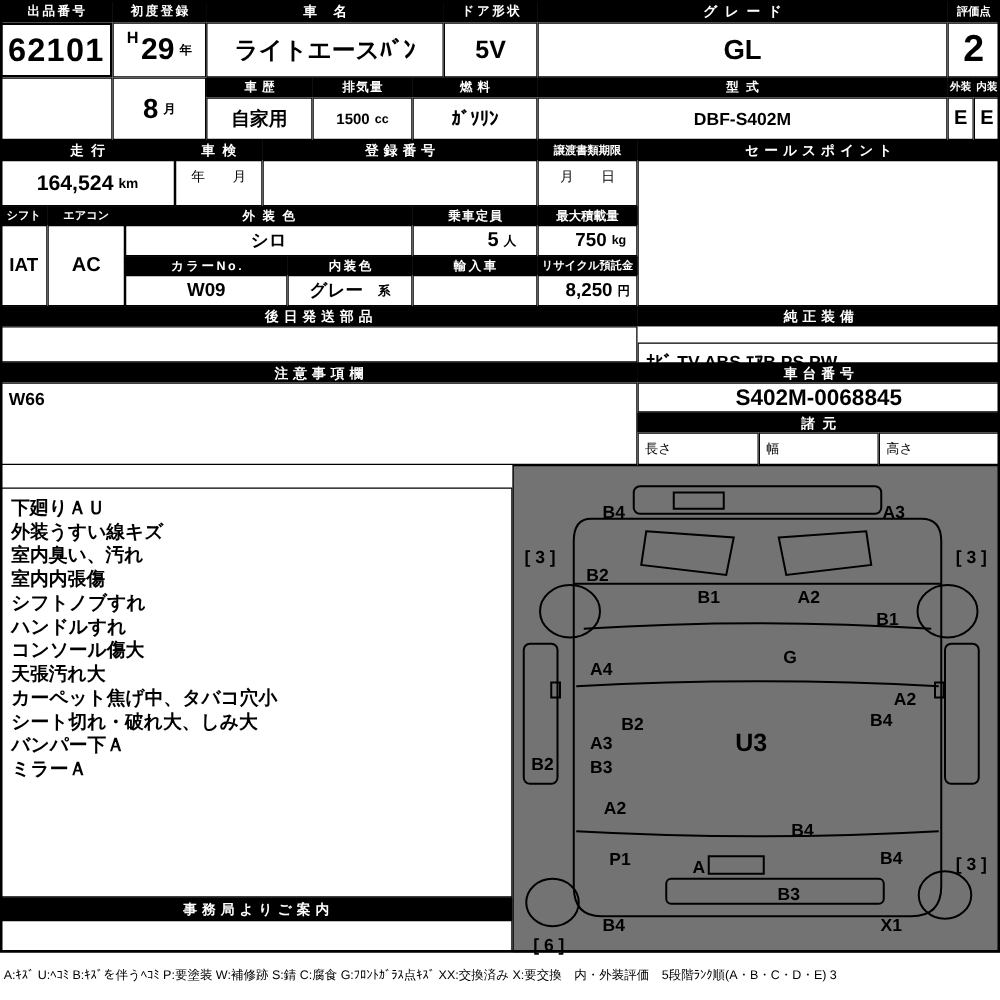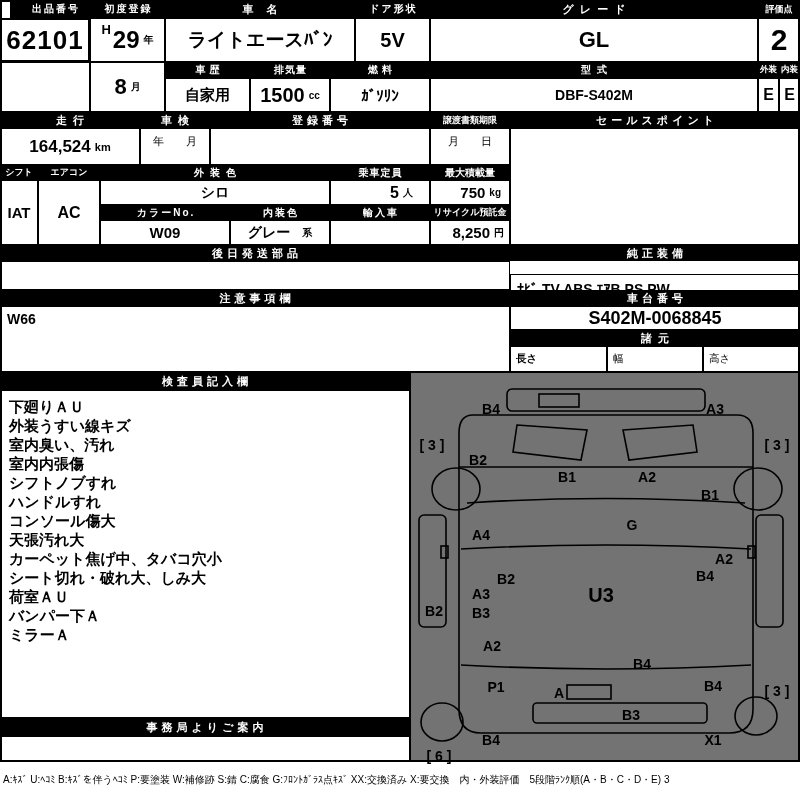--- a/index.html
+++ b/index.html
@@ -33,21 +33,21 @@
   .dlabel.lg{font-size:20px}
 
   #outer-border{position:absolute;left:0;top:0;width:800px;height:762px;border:2px solid #000;pointer-events:none;z-index:40}
   #legend{position:absolute;left:0;top:762px;width:800px;height:38px;padding:11px 3px 0 3px;font-size:10px;white-space:nowrap}
 </style>
 </head>
 <body>
 
 <div id="screen">
 
-  <div class="hd f10 sp2" style="left:10px;top:0;width:90px;height:18px">出品番号</div>
+  <div class="hd f10 sp2" style="left:0;top:0;width:90px;height:18px">出品番号</div>
   <div class="val b2" style="left:0;top:18px;width:90px;height:44px;font-size:26px;letter-spacing:1px">62101</div>
   <div class="cell" style="left:0;top:62px;width:90px;height:50px"></div>
 
   <div class="hd f10 sp2" style="left:90px;top:0;width:75px;height:18px">初度登録</div>
   <div class="val" style="left:90px;top:18px;width:75px;height:44px">
     <span class="era">H</span>
     <span style="font-size:24px">29</span>
     <span class="u">年</span>
   </div>
   <div class="val" style="left:90px;top:62px;width:75px;height:50px">
@@ -65,21 +65,21 @@
   <div class="val" style="left:430px;top:18px;width:328px;height:44px;font-size:22px">GL</div>
 
   <div class="hd f9" style="left:758px;top:0;width:42px;height:18px">評価点</div>
   <div class="val" style="left:758px;top:18px;width:42px;height:44px;font-size:30px">2</div>
 
   <div class="hd f10 sp4" style="left:165px;top:62px;width:85px;height:16px">車歴</div>
   <div class="val" style="left:165px;top:78px;width:85px;height:34px;font-size:15px">自家用</div>
 
   <div class="hd f10 sp1" style="left:250px;top:62px;width:80px;height:16px">排気量</div>
   <div class="val" style="left:250px;top:78px;width:80px;height:34px">
-    <span style="font-size:20px">1500</span>
+    <span style="font-size:12px">1500</span>
     <span class="u">cc</span>
   </div>
 
   <div class="hd f10 sp4" style="left:330px;top:62px;width:100px;height:16px">燃料</div>
   <div class="val" style="left:330px;top:78px;width:100px;height:34px;font-size:15px">ｶﾞｿﾘﾝ</div>
 
   <div class="hd f10 sp6" style="left:430px;top:62px;width:328px;height:16px">型式</div>
   <div class="val" style="left:430px;top:78px;width:328px;height:34px;font-size:14px">DBF-S402M</div>
 
   <div class="hd f8" style="left:758px;top:62px;width:21px;height:16px">外装</div>
@@ -149,37 +149,35 @@
   <div class="hd sp4" style="left:510px;top:245px;width:290px;height:16px">純正装備</div>
   <div class="val lft" style="left:510px;top:274px;width:290px;height:29px;font-size:14px">ﾅﾋﾞ TV ABS ｴｱB PS PW</div>
 
   <div class="hd sp4" style="left:0;top:290px;width:510px;height:16px">注意事項欄</div>
   <div class="val tl" style="left:0;top:306px;width:510px;height:66px;font-size:14px">W66</div>
 
   <div class="hd sp4" style="left:510px;top:290px;width:290px;height:16px">車台番号</div>
   <div class="val" style="left:510px;top:306px;width:290px;height:24px;font-size:18px">S402M-0068845</div>
 
   <div class="hd sp6" style="left:510px;top:330px;width:290px;height:16px">諸元</div>
-  <div class="val lft" style="left:510px;top:346px;width:97px;height:26px;font-size:10.5px;font-weight:bold;padding-left:5px">長さ</div>
+  <div class="val lft" style="left:510px;top:346px;width:97px;height:26px;font-size:10.5px;font-weight:normal;padding-left:5px">長さ</div>
   <div class="val lft" style="left:607px;top:346px;width:96px;height:26px;font-size:10.5px;font-weight:normal;padding-left:5px">幅</div>
   <div class="val lft" style="left:703px;top:346px;width:97px;height:26px;font-size:10.5px;font-weight:normal;padding-left:5px">高さ</div>
 
-  <div class="hd sp4" style="left:0;top:372px;width:410px;height:18px">検査員記入欄</div>
   <div class="cell" id="notes-box" style="left:0;top:390px;width:410px;height:328px">
       <div class="note-line">下廻りＡＵ</div>
       <div class="note-line">外装うすい線キズ</div>
       <div class="note-line">室内臭い、汚れ</div>
       <div class="note-line">室内内張傷</div>
       <div class="note-line">シフトノブすれ</div>
       <div class="note-line">ハンドルすれ</div>
       <div class="note-line">コンソール傷大</div>
       <div class="note-line">天張汚れ大</div>
       <div class="note-line">カーペット焦げ中、タバコ穴小</div>
       <div class="note-line">シート切れ・破れ大、しみ大</div>
-      <div class="note-line">荷室ＡＵ</div>
       <div class="note-line">バンパー下Ａ</div>
       <div class="note-line">ミラーＡ</div>
     </div>
   <div class="hd sp4" style="left:0;top:718px;width:410px;height:18px">事務局よりご案内</div>
   <div class="cell" style="left:0;top:736px;width:410px;height:26px"></div>
 
   <div id="diagram-box">
     <svg width="388" height="388" viewBox="0 0 388 388">
       <g fill="none" stroke="#000" stroke-width="1.6">
         <rect x="96" y="16" width="198" height="22" rx="5"></rect>

